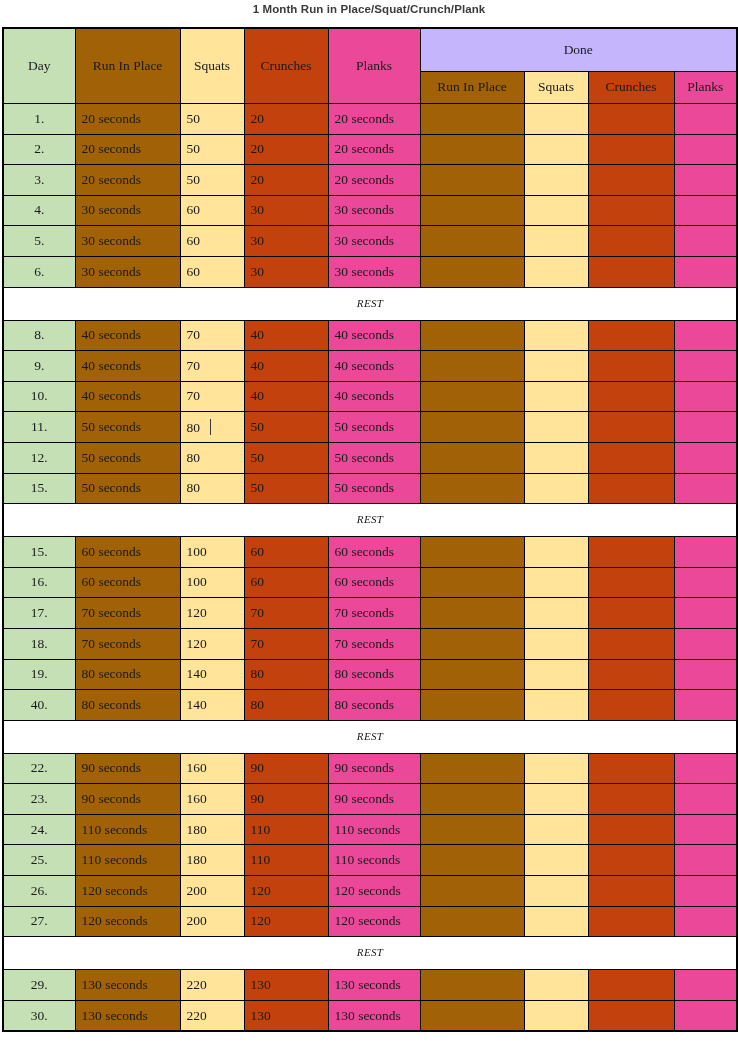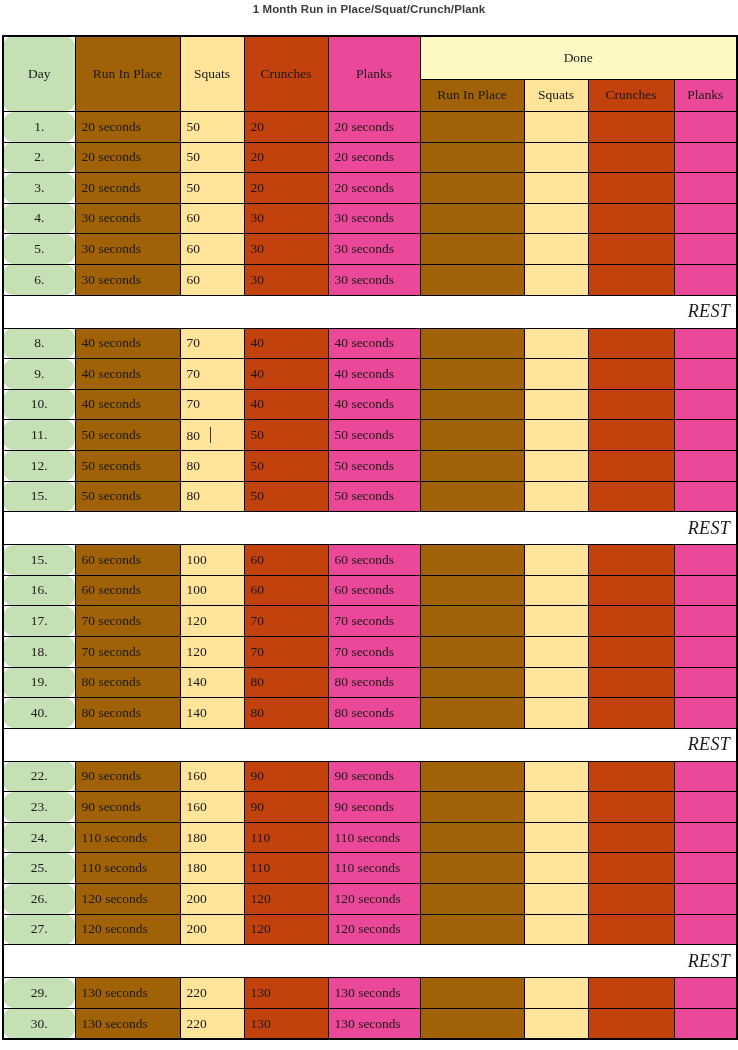--- a/index.html
+++ b/index.html
@@ -13,21 +13,21 @@
     font-family: "Liberation Serif", serif;
     overflow: hidden;
   }
 
   #page-title {
     font-family: "Liberation Sans", sans-serif;
     font-weight: bold;
     font-size: 11.5px;
     color: #3b3b3b;
     text-align: center;
-    padding: 3px 0 20px 0;
+    padding: 3px 0 12px 0;
     letter-spacing: 0.1px;
   }
 
   .table-wrap {
     padding: 0 2px;
   }
 
   table.schedule {
     border-collapse: collapse;
     table-layout: fixed;
@@ -53,26 +53,26 @@
   col.c-rip        { width: 105px; }
   col.c-sq         { width: 64px; }
   col.c-cr         { width: 84px; }
   col.c-pl         { width: 92px; }
   col.c-d-rip      { width: 104px; }
   col.c-d-sq       { width: 64px; }
   col.c-d-cr       { width: 86px; }
   col.c-d-pl       { width: 63px; }
 
   
-  .bg-green  { background: #c5e0b4; border-radius: 11px; }
+  .bg-green  { background: #c5e0b4; }
   .bg-blue   { background: #a16207; }
   .bg-yellow { background: #ffe49a; margin-top: 28px; }
   .bg-peach  { background: #c2410c; }
   .bg-gray   { background: #ec4899; }
-  .bg-dark   { background: #fef9c3; }
+  .bg-dark   { background: #c4b5fd; }
 
   .ta-center { text-align: center; }
   .ta-left   { text-align: left; }
 
   
   tr.hdr-main td { height: 42px; }
   tr.hdr-sub  td { height: 31px; }
 
   td.hdr-tall {
     height: 73px;
@@ -89,23 +89,23 @@
   td.hdr-sub-cell {
     text-align: center;
     font-size: 13.5px;
     vertical-align: middle;
   }
 
   
   tr.rest-row td {
     height: 32px;
     background: #ffffff;
-    text-align: right;
+    text-align: center;
     font-style: italic;
-    font-size: 18px;
+    font-size: 11px;
     letter-spacing: 0.3px;
   }
 
   
   .caret-cell {
     position: relative;
   }
   .caret {
     display: inline-block;
     width: 0;

